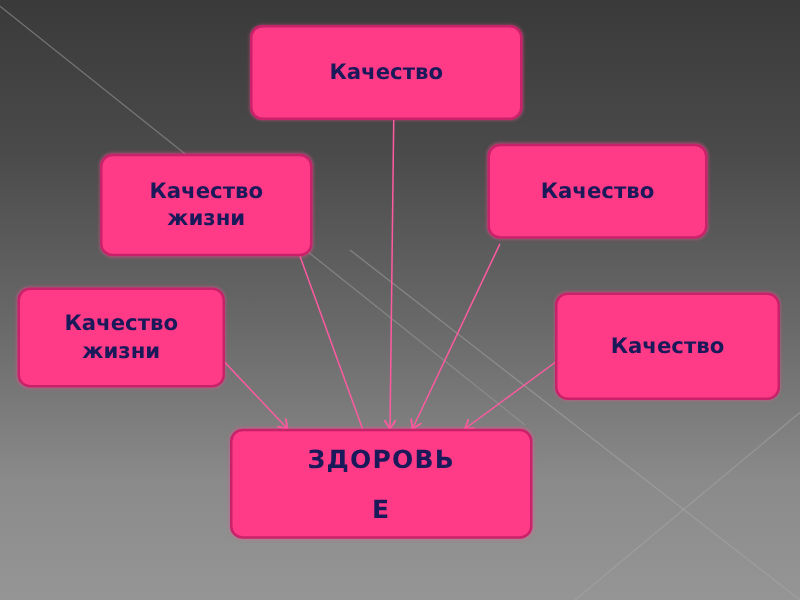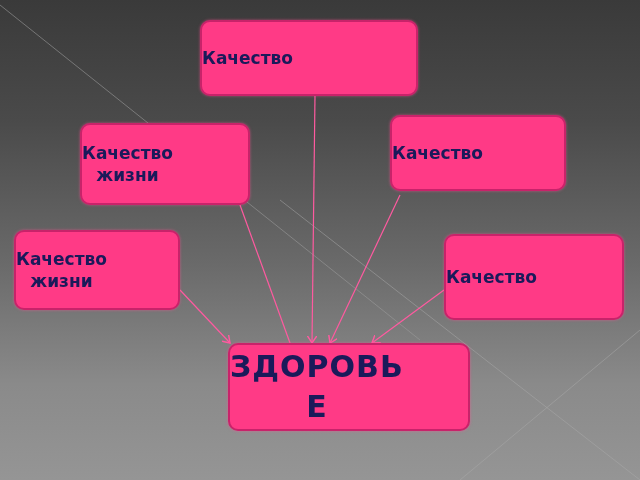--- a/index.html
+++ b/index.html
@@ -5,26 +5,26 @@
   html, body { margin: 0; padding: 0; }
   body {
     width: 640px; height: 480px; overflow: hidden; position: relative;
     background: linear-gradient(180deg, #3a3a3a 0%, #4a4a4a 25%, #6a6a6a 55%, #8a8a8a 80%, #959595 100%);
     font-family: "DejaVu Sans", sans-serif;
   }
   svg.bg, svg.links { position: absolute; left: 0; top: 0; width: 640px; height: 480px; }
   .box {
     position: absolute; box-sizing: border-box;
     background: #ff3a86; border: 2px solid #c8236a; border-radius: 10px;
-    display: flex; align-items: center; justify-content: flex-start; text-align: center;
+    display: flex; align-items: center; justify-content: center; text-align: center;
     color: #1a1a5a; font-weight: bold; font-size: 17px; line-height: 22px;
     box-shadow: 0 0 3px rgba(255,80,150,0.6);
   }
   .box span { display: block; }
-  .center { font-size: 30px; line-height: 40px; letter-spacing: 1px; margin-left: 44px; }
+  .center { font-size: 20px; line-height: 40px; letter-spacing: 1px; }
 </style>
 </head>
 <body>
 
 <svg class="bg" viewBox="0 0 640 480">
   <line x1="0" y1="5" x2="420" y2="340" stroke="#9a9a9a" stroke-width="1" opacity="0.6"></line>
   <line x1="280" y1="200" x2="640" y2="480" stroke="#aaaaaa" stroke-width="1" opacity="0.5"></line>
   <line x1="460" y1="480" x2="640" y2="330" stroke="#aaaaaa" stroke-width="1" opacity="0.5"></line>
 </svg>
 

